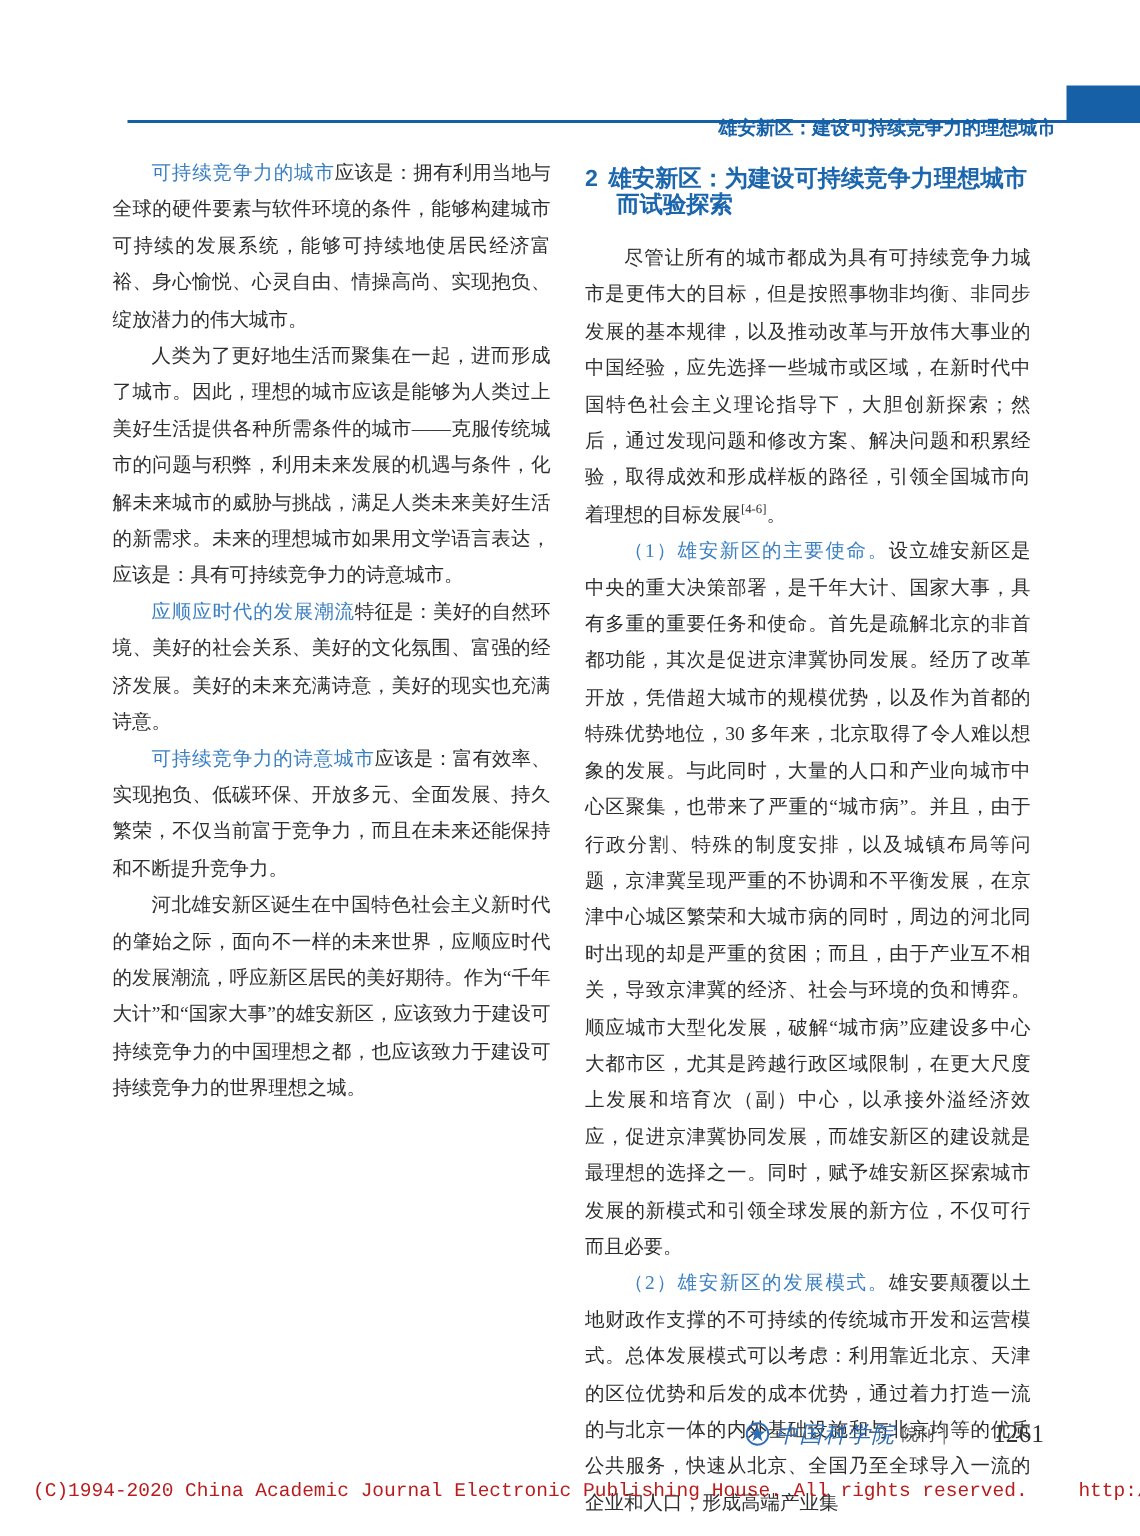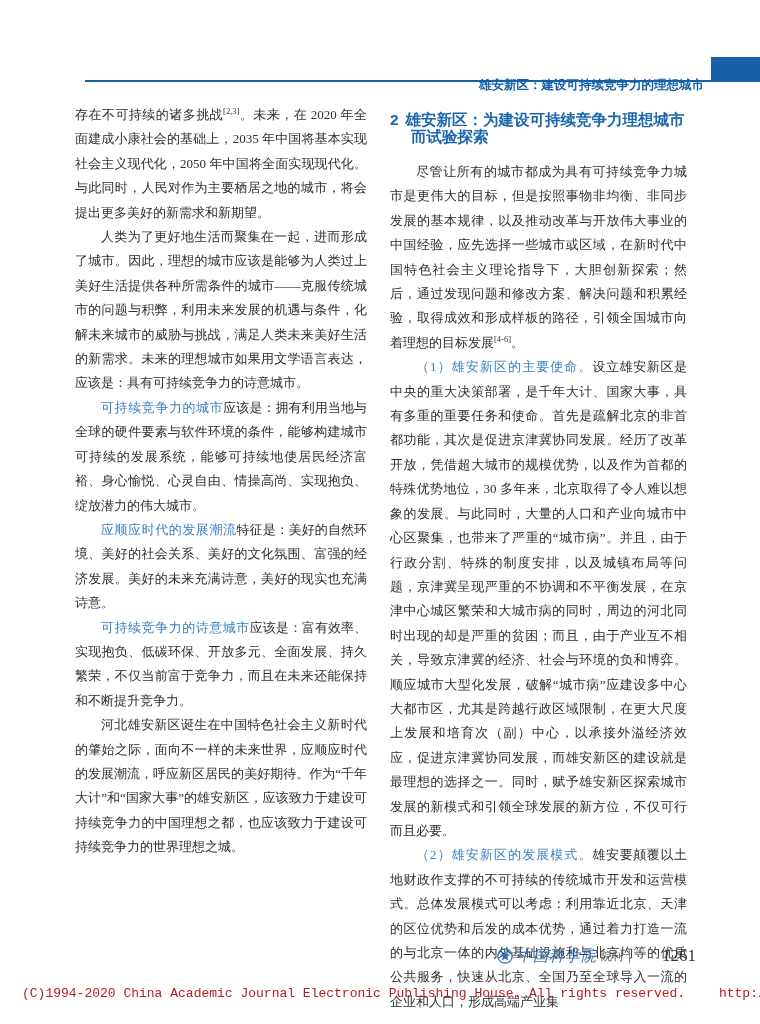--- a/index.html
+++ b/index.html
@@ -136,25 +136,24 @@
 </head>
 <body>
 
 <div id="page">
 
   <div class="running-title">雄安新区：建设可持续竞争力的理想城市</div>
   <div class="header-square"></div>
   <div class="header-rule"></div>
 
   <div class="col col-left">
-    <p class="para no-indent"><span>存在不可持续的诸多挑战</span><sup class="ref">[2,3]</sup><span>。未来，在 2020 年全面建成小康社会的基础上，2035 年中国将基本实现社会主义现代化，2050 年中国将全面实现现代化。与此同时，人民对作为主要栖居之地的城市，将会提出更多美好的新需求和新期望。</span></p>
+
+    <p class="para"><span class="em-lead">可持续竞争力的城市</span><span>应该是：拥有利用当地与全球的硬件要素与软件环境的条件，能够构建城市可持续的发展系统，能够可持续地使居民经济富裕、身心愉悦、心灵自由、情操高尚、实现抱负、绽放潜力的伟大城市。</span></p>
 
     <p class="para"><span>人类为了更好地生活而聚集在一起，进而形成了城市。因此，理想的城市应该是能够为人类过上美好生活提供各种所需条件的城市——克服传统城市的问题与积弊，利用未来发展的机遇与条件，化解未来城市的威胁与挑战，满足人类未来美好生活的新需求。未来的理想城市如果用文学语言表达，应该是：具有可持续竞争力的诗意城市。</span></p>
-
-    <p class="para"><span class="em-lead">可持续竞争力的城市</span><span>应该是：拥有利用当地与全球的硬件要素与软件环境的条件，能够构建城市可持续的发展系统，能够可持续地使居民经济富裕、身心愉悦、心灵自由、情操高尚、实现抱负、绽放潜力的伟大城市。</span></p>
 
     <p class="para"><span class="em-lead">应顺应时代的发展潮流</span><span>特征是：美好的自然环境、美好的社会关系、美好的文化氛围、富强的经济发展。美好的未来充满诗意，美好的现实也充满诗意。</span></p>
 
     <p class="para"><span class="em-lead">可持续竞争力的诗意城市</span><span>应该是：富有效率、实现抱负、低碳环保、开放多元、全面发展、持久繁荣，不仅当前富于竞争力，而且在未来还能保持和不断提升竞争力。</span></p>
 
 
     <p class="para"><span>河北雄安新区诞生在中国特色社会主义新时代的肇始之际，面向不一样的未来世界，应顺应时代的发展潮流，呼应新区居民的美好期待。作为“千年大计”和“国家大事”的雄安新区，应该致力于建设可持续竞争力的中国理想之都，也应该致力于建设可持续竞争力的世界理想之城。</span></p>
   </div>
 
   <div class="col col-right">

